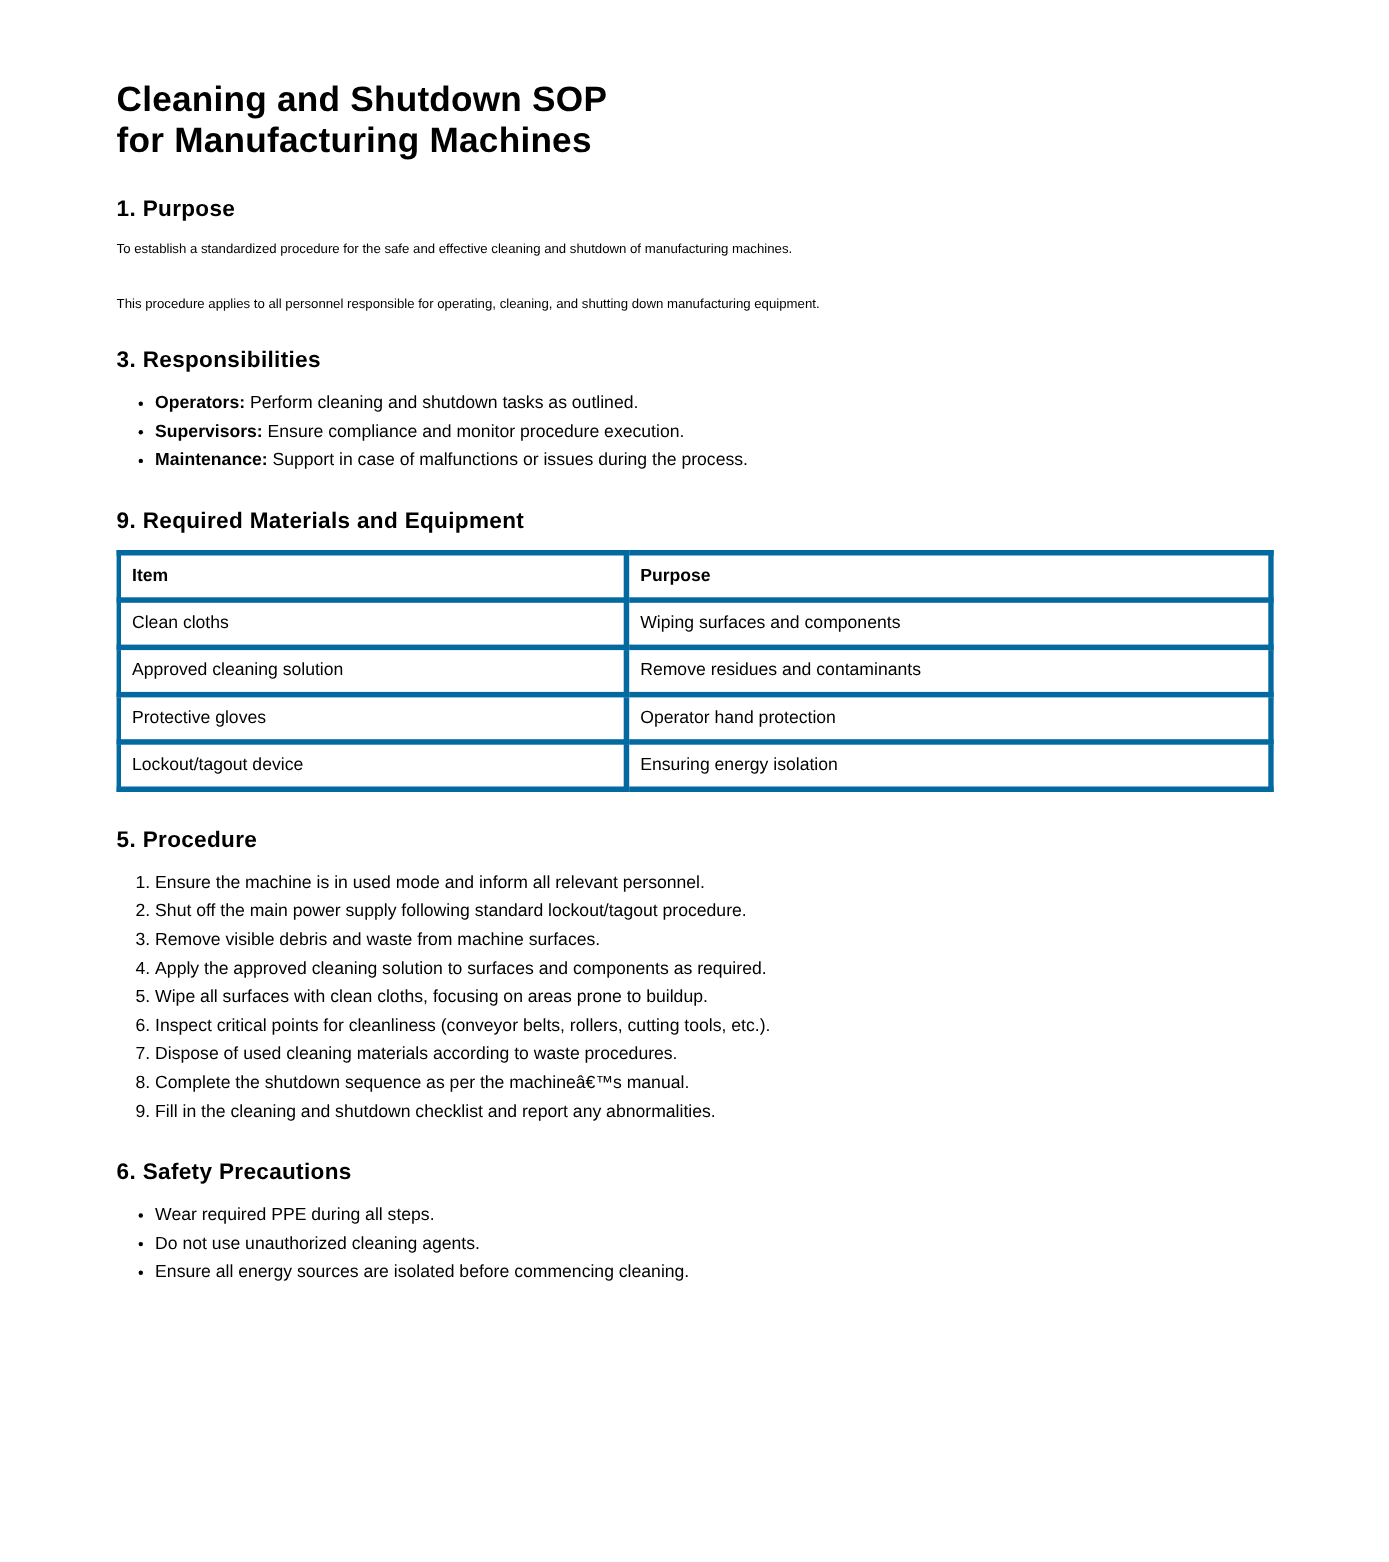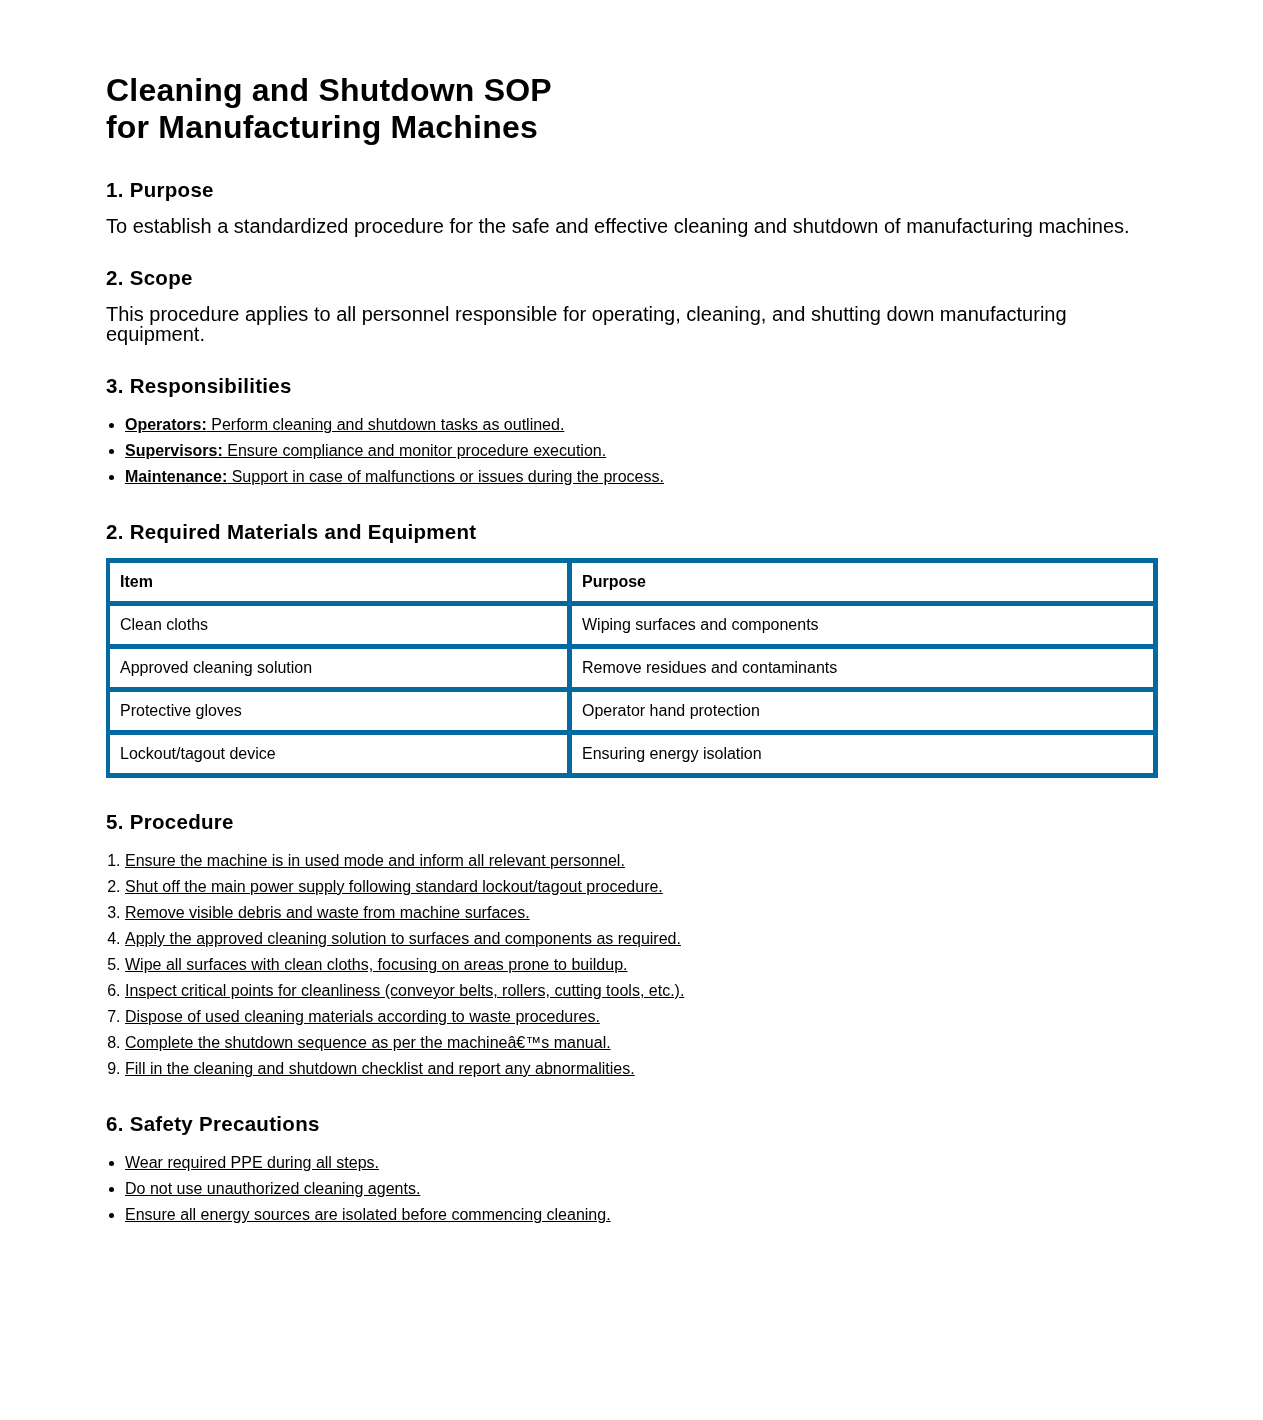--- a/index.html
+++ b/index.html
@@ -1,26 +1,26 @@
 <!DOCTYPE html>
 <html><head>
 <meta charset="utf-8">
 <style>
   html, body { margin: 0; padding: 0; background: #ffffff; }
   body { width: 1263px; height: 1420px; position: relative; font-family: "Liberation Sans", sans-serif; color: #000; }
   .page { position: absolute; left: 106px; top: 72px; width: 1052px; height: 1218px; overflow: hidden; }
   h1 { font-size: 32px; line-height: 37px; font-weight: bold; margin: 0 0 0 0; letter-spacing: 0.2px; }
   h1 span { display: block; }
   h2 { font-size: 20.5px; font-weight: bold; margin: 0; line-height: 24px; letter-spacing: 0.3px; }
-  p { font-size: 20px; margin: 0; line-height: 20px; }
+  p { font-size: 12px; margin: 0; line-height: 20px; }
   .sec1 { margin-top: 32px; }
   .sec { margin-top: 30px; }
   .sec h2 + p, .sec h2 + ul, .sec h2 + ol, .sec h2 + table { margin-top: 14px; }
   .sec1 h2 + p { margin-top: 14px; }
-  ul, ol { margin: 0; padding-left: 19px; font-size: 16px; line-height: 26px; text-decoration: underline; }
+  ul, ol { margin: 16px; padding-left: 19px; font-size: 16px; line-height: 26px; }
   ul li, ol li { padding-left: 0; }
   ul { list-style: disc; }
   table { border-collapse: collapse; width: 1053px; margin-left: -1px; font-size: 16px; }
   td, th { border: 5px solid #0369a1; text-align: left; padding: 0 10px; height: 38px; }
   th { font-weight: bold; }
   td.c1, th.c1 { width: 437px; }
   .sec-after-table { margin-top: 32px; }
   .sec-proc h2 + ol { margin-top: 14px; }
 </style>
 </head>
@@ -31,35 +31,34 @@
     <span>Cleaning and Shutdown SOP</span>
     <span>for Manufacturing Machines</span>
   </h1>
 
   <div class="sec1">
     <h2>1. Purpose</h2>
     <p>To establish a standardized procedure for the safe and effective cleaning and shutdown of manufacturing machines.</p>
   </div>
 
   <div class="sec">
-    <h2>2. Scope</h2>
     <p>This procedure applies to all personnel responsible for operating, cleaning, and shutting down manufacturing equipment.</p>
   </div>
 
   <div class="sec">
     <h2>3. Responsibilities</h2>
     <ul>
       <li><b>Operators:</b><span> Perform cleaning and shutdown tasks as outlined.</span></li>
       <li><b>Supervisors:</b><span> Ensure compliance and monitor procedure execution.</span></li>
       <li><b>Maintenance:</b><span> Support in case of malfunctions or issues during the process.</span></li>
     </ul>
   </div>
 
   <div class="sec">
-    <h2>2. Required Materials and Equipment</h2>
+    <h2>9. Required Materials and Equipment</h2>
     <table>
       <tbody>
           <tr>
         <th class="c1">Item</th>
         <th>Purpose</th>
       </tr>
       <tr>
         <td class="c1">Clean cloths</td>
         <td>Wiping surfaces and components</td>
       </tr>

